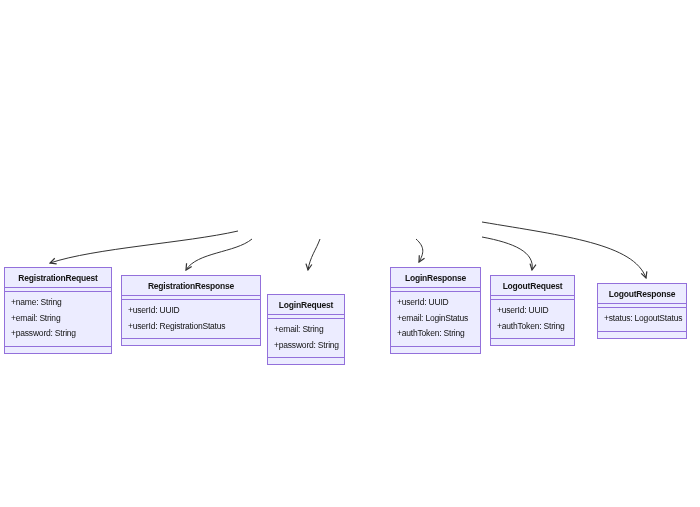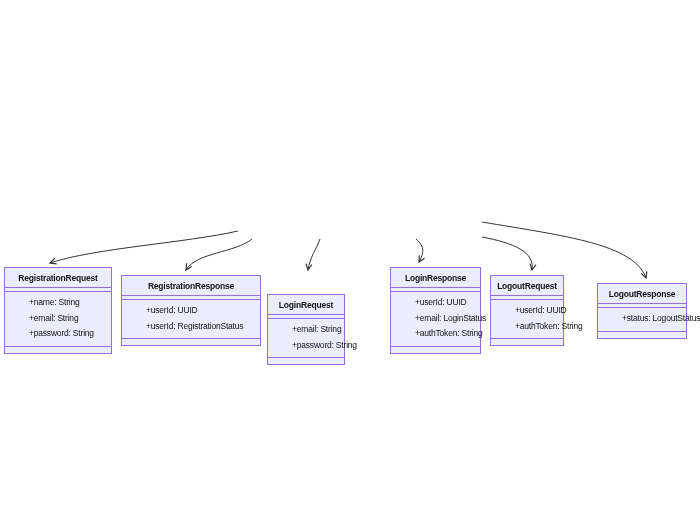--- a/index.html
+++ b/index.html
@@ -55,40 +55,40 @@
   .sep {
     height: 5px;
     border-top: 1px solid var(--node_border);
     border-bottom: 1px solid var(--node_border);
   }
   .members {
     padding: 3px 0 4px 0;
   }
   .member {
     line-height: 15.5px;
-    padding: 0 24px;
+    padding: 0 6px;
     letter-spacing: -0.2px;
     white-space: nowrap;
   }
   .service .member {
     line-height: 17.5px;
     padding: 0 5px;
   }
   .footer-strip {
     border-top: 1px solid var(--node_border);
     height: 7px;
   }
 
   
   .box-authservice      { left: 238px; top: 157px; width: 244px; }
   .box-regrequest       { left: 4px;   top: 267px; width: 108px;  }
   .box-regresponse      { left: 121px; top: 275px; width: 140px; }
   .box-loginrequest     { left: 267px; top: 275px; width: 78px; margin-top: 19px;  }
   .box-loginresponse    { left: 390px; top: 267px; width: 91px;  }
-  .box-logoutrequest    { left: 490px; top: 275px; width: 74px;  }
+  .box-logoutrequest    { left: 490px; top: 275px; width: 85px;  }
   .box-logoutresponse   { left: 597px; top: 283px; width: 90px;  }
 </style>
 </head>
 <body>
 
 <div class="canvas">
 
   <svg class="edges-layer" viewBox="0 0 700 507" xmlns="http://www.w3.org/2000/svg">
     <defs>
       <marker id="openArrow" viewBox="0 0 8 8" refX="7" refY="4" markerWidth="8" markerHeight="8" orient="auto">

